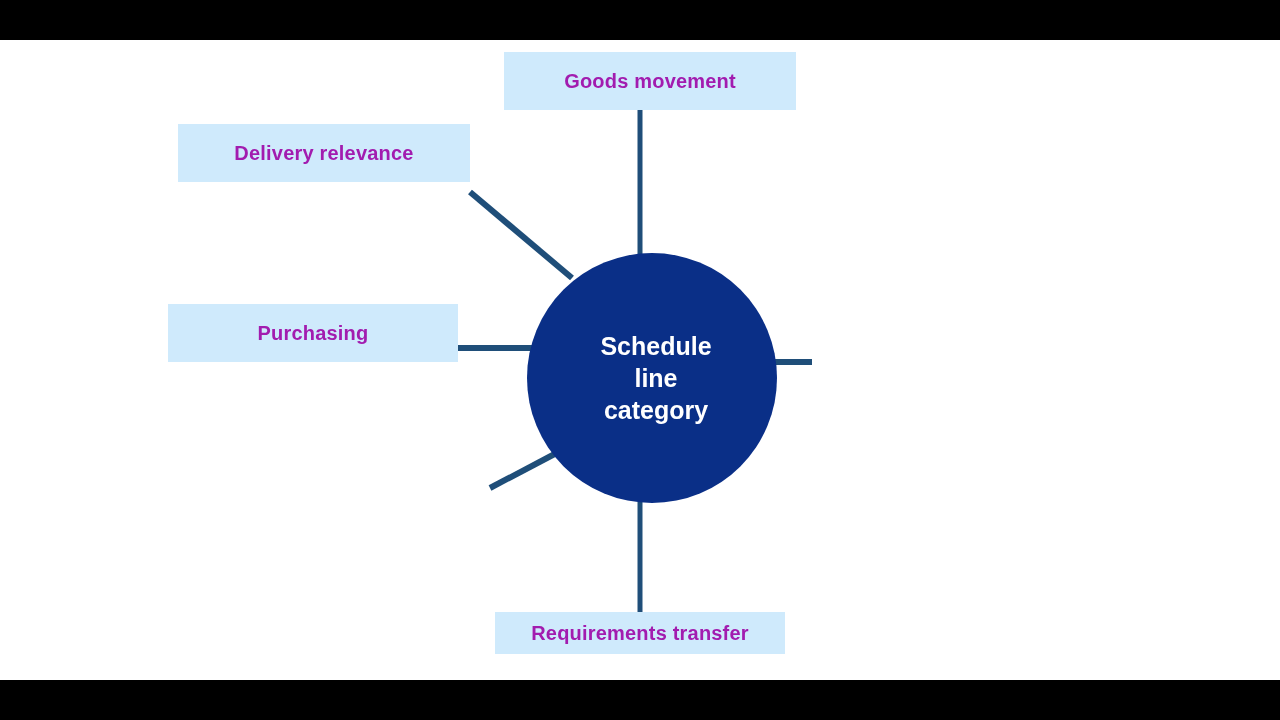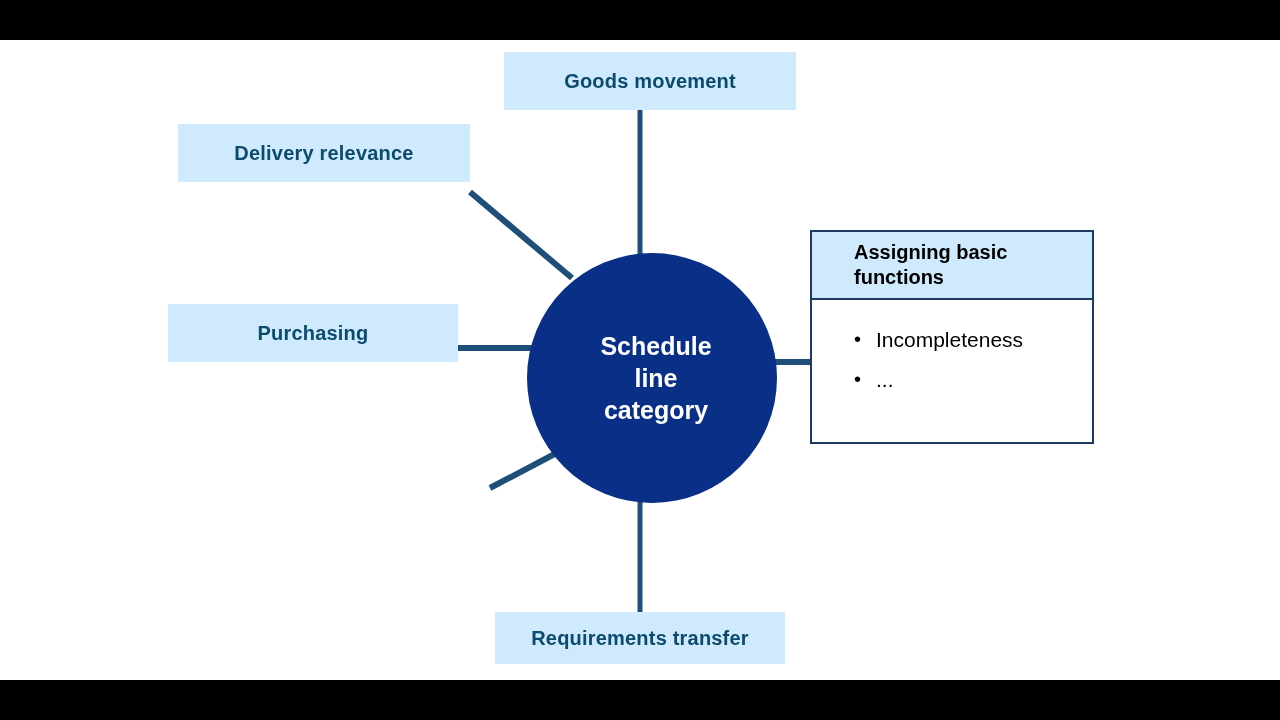--- a/index.html
+++ b/index.html
@@ -44,31 +44,31 @@
     width: 1280px; height: 640px;
   }
   
   .node-box {
     position: absolute;
     background: #cfeafc;
     display: flex;
     align-items: center;
     justify-content: center;
     text-align: center;
-    color: #0c4a6e;
+    color: #a21caf;
     font-weight: bold;
     font-size: 20px;
     letter-spacing: 0.2px;
     box-sizing: border-box;
   }
   #box-goods    { left: 504px; top: 12px;  width: 292px; height: 58px; }
   #box-delivery { left: 178px; top: 84px;  width: 292px; height: 58px; }
   #box-purchasing { left: 168px; top: 264px; width: 290px; height: 58px; }
   #box-availability { left: 200px; top: 435px; width: 290px; height: 58px; }
-  #box-requirements { left: 495px; top: 572px; width: 290px; height: 52px; }
+  #box-requirements { left: 495px; top: 572px; width: 290px; height: 42px; }
 
   
   .hub {
     position: absolute;
     left: 527px; top: 213px;
     width: 250px; height: 250px;
     border-radius: 50%;
     background: #0a2f87;
     display: flex;
     align-items: center;
@@ -169,24 +169,15 @@
     <div class="node-box" id="box-requirements">
       <span>Requirements transfer</span>
     </div>
 
     <div class="hub">
       <div class="hub-label">Schedule
 line
 category</div>
     </div>
 
-    <div class="panel">
-      <div class="panel-header">Assigning basic functions</div>
-      <div class="panel-body">
-        <ul class="panel-list">
-          <li>Incompleteness</li>
-          <li>...</li>
-        </ul>
-      </div>
-    </div>
 
   </div>
 </div>
 
 </body></html>

